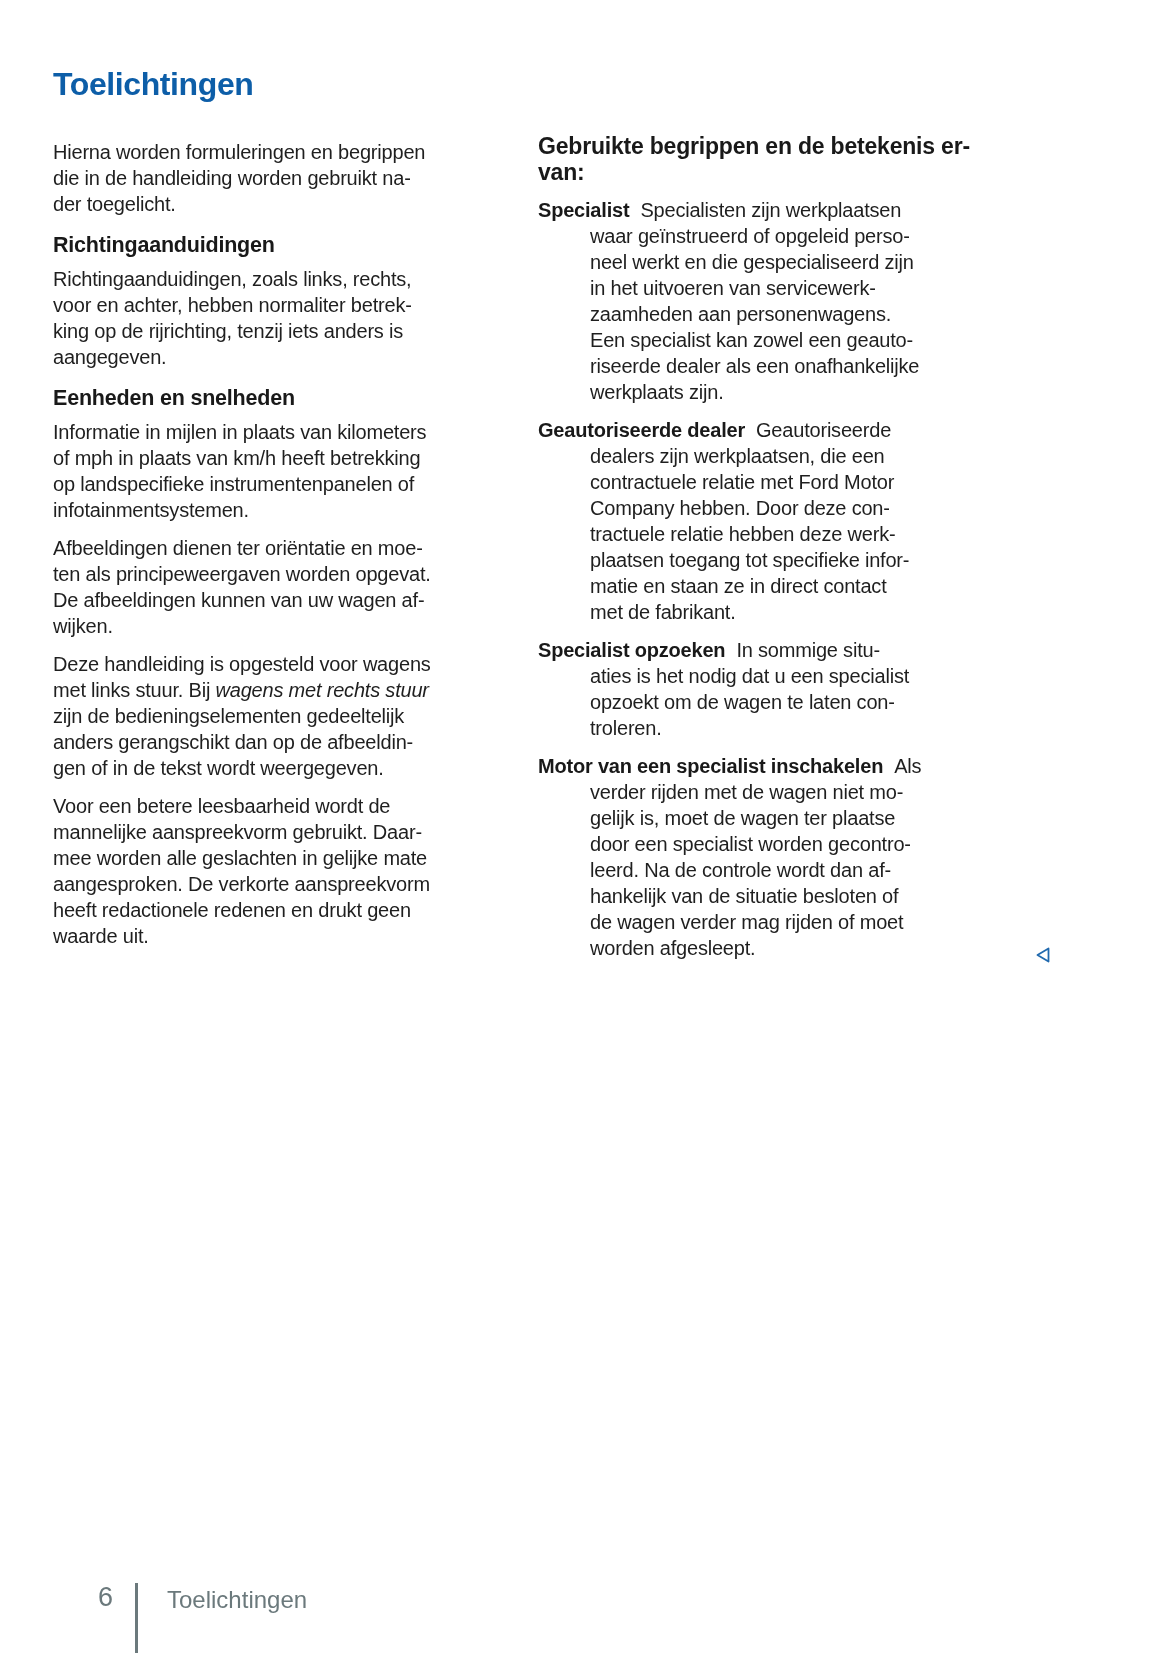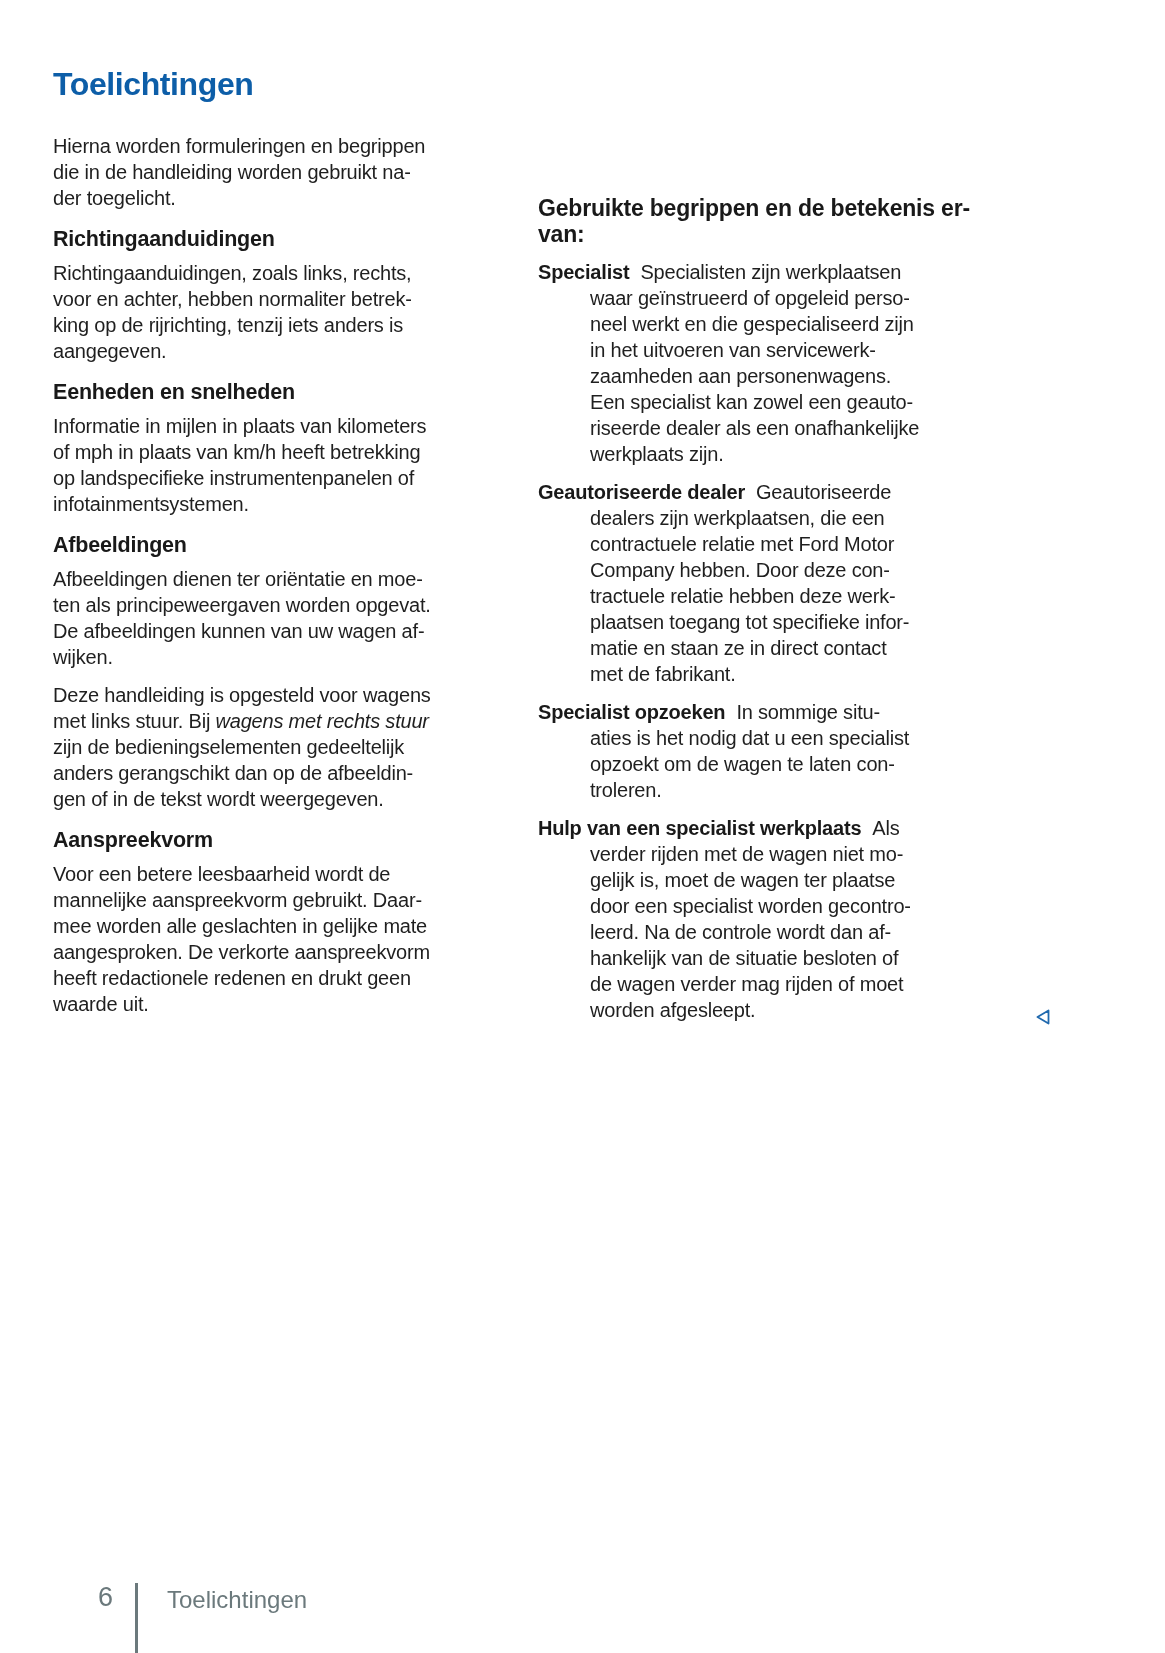--- a/index.html
+++ b/index.html
@@ -22,21 +22,21 @@
   .page-title {
     margin: 0 0 30px 0;
     font-size: 32px;
     font-weight: 800;
     letter-spacing: -0.4px;
     color: #0d5ea8;
   }
   .columns {
     display: flex;
     gap: 15px;
-    align-items: flex-end;
+    align-items: center;
   }
   .col-left  { width: 470px; }
   .col-right { width: 515px; position: relative; }
 
   .body-par {
     white-space: pre-line;
     font-size: 20px;
     line-height: 26px;
     letter-spacing: -0.2px;
     margin: 0 0 12px 0;
@@ -123,32 +123,30 @@
 voor en achter, hebben normaliter betrek-
 king op de rijrichting, tenzij iets anders is
 aangegeven.</p>
 
       <h2 class="sec-heading">Eenheden en snelheden</h2>
       <p class="body-par">Informatie in mijlen in plaats van kilometers
 of mph in plaats van km/h heeft betrekking
 op landspecifieke instrumentenpanelen of
 infotainmentsystemen.</p>
 
-      <h2 class="sec-heading">Afbeeldingen</h2>
       <p class="body-par">Afbeeldingen dienen ter oriëntatie en moe-
 ten als principeweergaven worden opgevat.
 De afbeeldingen kunnen van uw wagen af-
 wijken.</p>
       <p class="body-par"><span>Deze handleiding is opgesteld voor wagens
 met links stuur. Bij </span><span class="italic">wagens met rechts stuur</span><span>
 zijn de bedieningselementen gedeeltelijk
 anders gerangschikt dan op de afbeeldin-
 gen of in de tekst wordt weergegeven.</span></p>
 
-      <h2 class="sec-heading">Aanspreekvorm</h2>
       <p class="body-par">Voor een betere leesbaarheid wordt de
 mannelijke aanspreekvorm gebruikt. Daar-
 mee worden alle geslachten in gelijke mate
 aangesproken. De verkorte aanspreekvorm
 heeft redactionele redenen en drukt geen
 waarde uit.</p>
     </div>
 
     <div class="col-right">
       <h2 class="defs-heading">Gebruikte begrippen en de betekenis er-
@@ -170,21 +168,21 @@
 tractuele relatie hebben deze werk-
 plaatsen toegang tot specifieke infor-
 matie en staan ze in direct contact
 met de fabrikant.</span></p>
 
       <p class="entry"><span class="term">Specialist opzoeken</span><span class="def">In sommige situ-
 aties is het nodig dat u een specialist
 opzoekt om de wagen te laten con-
 troleren.</span></p>
 
-      <p class="entry"><span class="term">Hulp van een specialist werkplaats</span><span class="def">Als
+      <p class="entry"><span class="term">Motor van een specialist inschakelen</span><span class="def">Als
 verder rijden met de wagen niet mo-
 gelijk is, moet de wagen ter plaatse
 door een specialist worden gecontro-
 leerd. Na de controle wordt dan af-
 hankelijk van de situatie besloten of
 de wagen verder mag rijden of moet
 worden afgesleept.</span></p>
 
       <div class="marker-row">
         <svg width="20" height="20" viewBox="0 0 20 20" aria-hidden="true">

